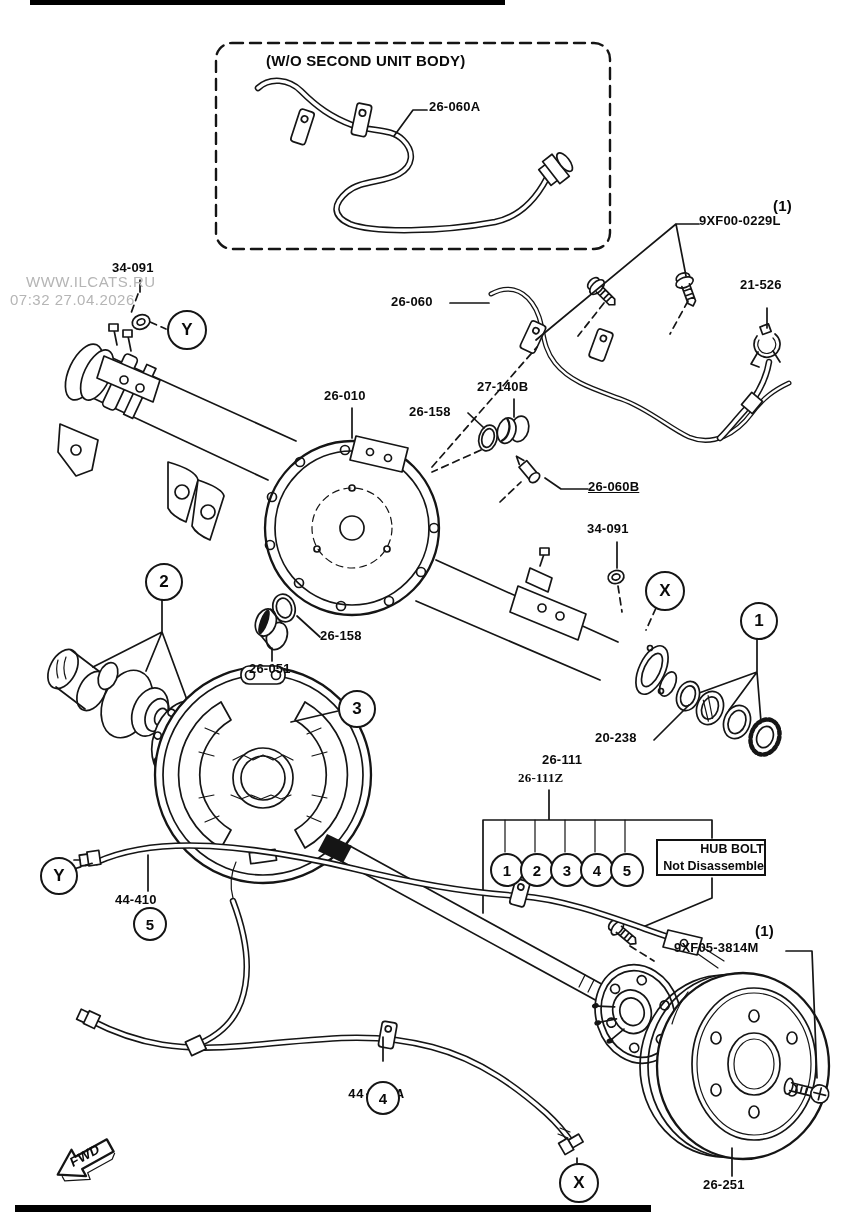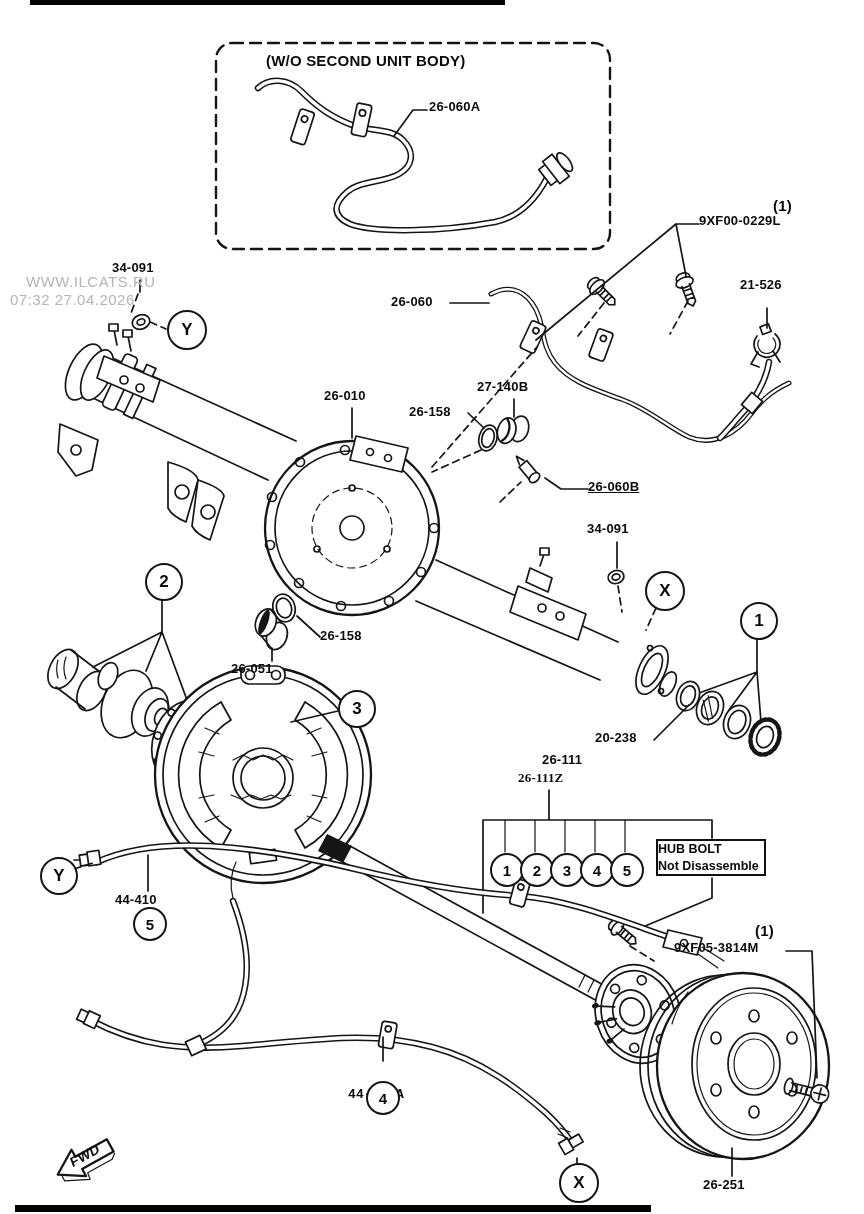--- a/index.html
+++ b/index.html
@@ -19,21 +19,21 @@
   .pipeO{stroke-width:5;}
   .pipeI{stroke:#fff;stroke-width:2.4;}
   .bar{position:absolute;background:#000;}
   .lbl{position:absolute;font-size:13px;font-weight:700;letter-spacing:.2px;white-space:nowrap;}
   .lbl.sm{font-size:15px;}
   .wm{position:absolute;font-size:15px;font-weight:400;color:#b5b5b5;letter-spacing:.5px;white-space:nowrap;}
   .co{position:absolute;border:2.2px solid #151515;border-radius:50%;background:#fff;
       display:flex;align-items:center;justify-content:center;font-weight:700;font-size:17px;}
   .co.sm{font-size:15px;border-width:2px;}
   .hub-box{position:absolute;left:656px;top:839px;width:106px;height:33px;border:2.6px solid #111;
-      background:#fff;display:flex;flex-direction:column;align-items:flex-start;justify-content:center;
+      background:#fff;display:flex;flex-direction:column;align-items:flex-end;justify-content:center;
       font-weight:700;font-size:12.5px;line-height:1.3;z-index:3;}
   .fwd-txt{position:absolute;left:60px;top:1148px;width:50px;text-align:center;font-size:13.5px;
       font-weight:700;transform:rotate(-29deg) skewX(-8deg);letter-spacing:.5px;}
 </style>
 </head>
 <body>
 
 <div class="stage">
 
   <div class="bar" style="left:30px;top:0;width:475px;height:5px;"></div>
@@ -417,21 +417,21 @@
   <div class="lbl sm" style="left:773px;top:197px;">(1)</div>
   <div class="lbl" style="left:699px;top:213px;">9XF00-0229L</div>
   <div class="lbl" style="left:391px;top:294px;text-align:right;">26-060</div>
   <div class="lbl" style="left:740px;top:277px;">21-526</div>
   <div class="lbl" style="left:324px;top:388px;">26-010</div>
   <div class="lbl" style="left:409px;top:404px;">26-158</div>
   <div class="lbl" style="left:477px;top:379px;">27-140B</div>
   <div class="lbl" style="left:588px;top:479px;text-decoration:underline;">26-060B</div>
   <div class="lbl" style="left:587px;top:521px;">34-091</div>
   <div class="lbl" style="left:320px;top:628px;">26-158</div>
-  <div class="lbl" style="left:231px;top:661px;">26-051</div>
+  <div class="lbl" style="left:249px;top:661px;">26-051</div>
   <div class="lbl" style="left:595px;top:730px;">20-238</div>
   <div class="lbl" style="left:518px;top:752px;margin-left:24px;">26-111</div>
   <div class="lbl" style="left:518px;top:770px;font-family:Liberation Serif, serif;">26-111Z</div>
   <div class="lbl sm" style="left:755px;top:922px;">(1)</div>
   <div class="lbl" style="left:674px;top:940px;">9XF05-3814M</div>
   <div class="lbl" style="left:115px;top:892px;">44-410</div>
   <div class="lbl" style="left:348px;top:1087px;font-family:Liberation Mono, monospace;">44-410A</div>
   <div class="lbl" style="left:703px;top:1177px;">26-251</div>
 
   <div class="hub-box">

